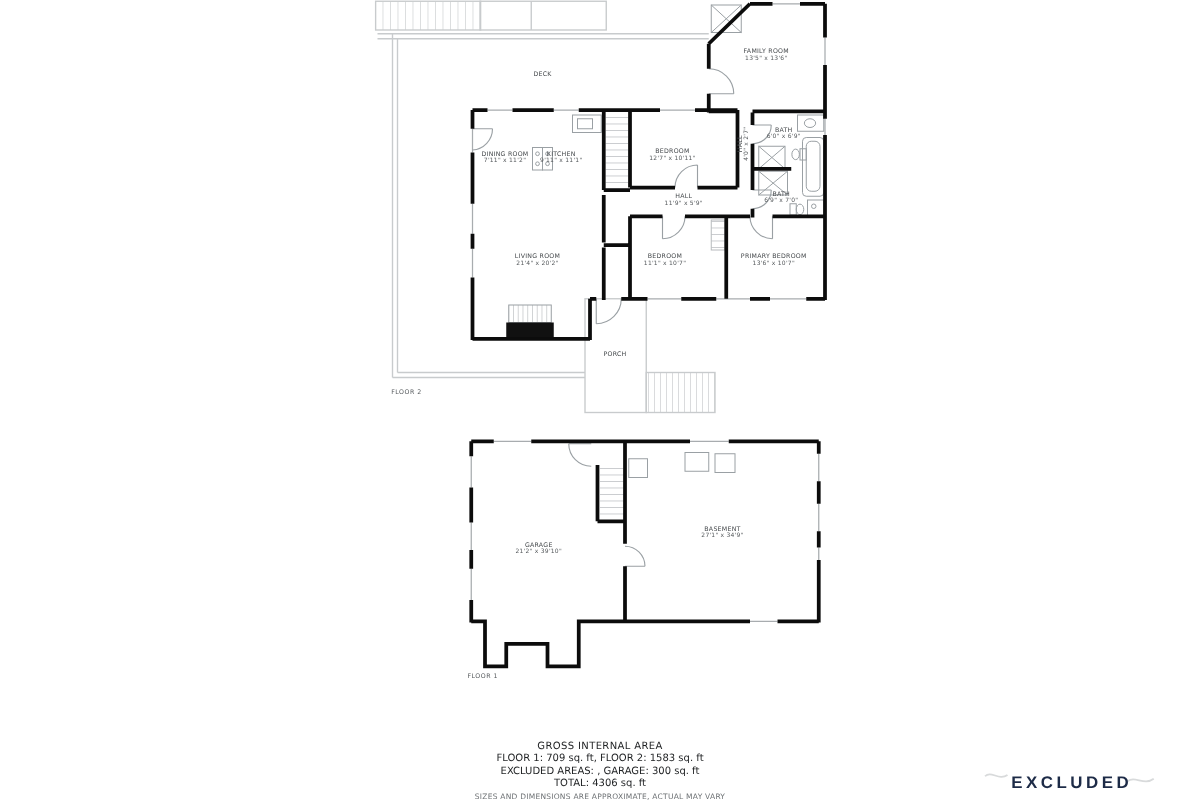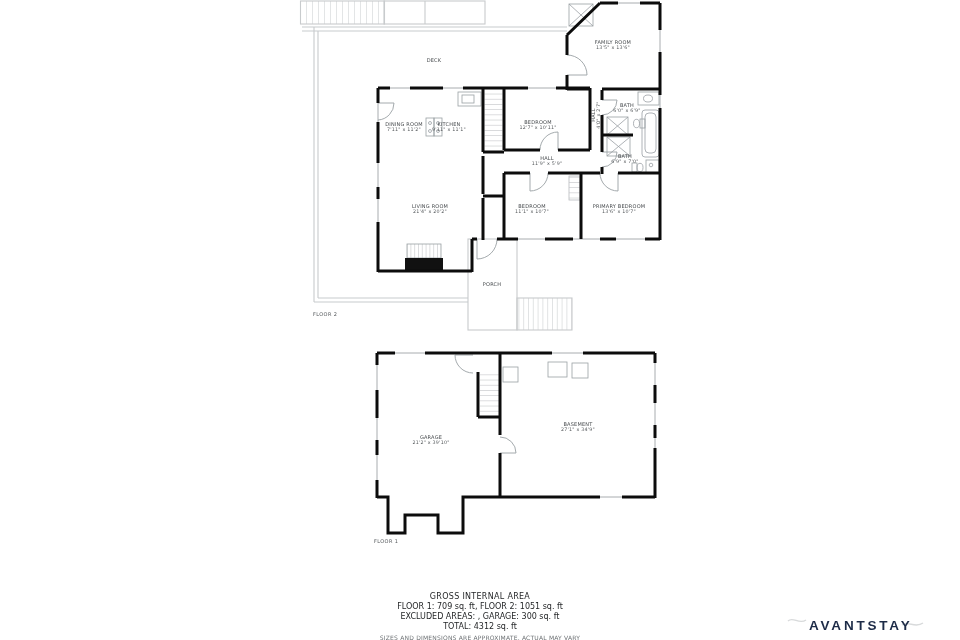--- a/index.html
+++ b/index.html
@@ -220,21 +220,21 @@
     <span class="dm">21'2" x 39'10"</span>
   </div>
   <div class="rlabel" style="left:578px;top:427px;">
     <span class="nm">BASEMENT</span>
     <span class="dm">27'1" x 34'9"</span>
   </div>
   <div class="floortag" style="left:374px;top:538px;">FLOOR 1</div>
 
   <div class="summary">
     <div class="t">GROSS INTERNAL AREA</div>
-    <div>FLOOR 1: 709 sq. ft, FLOOR 2: 1051 sq. ft</div>
+    <div>FLOOR 1: 709 sq. ft, FLOOR 2: 1583 sq. ft</div>
     <div>EXCLUDED AREAS: , GARAGE: 300 sq. ft</div>
-    <div>TOTAL: 4312 sq. ft</div>
+    <div>TOTAL: 4306 sq. ft</div>
   </div>
   <div class="disclaimer">SIZES AND DIMENSIONS ARE APPROXIMATE, ACTUAL MAY VARY</div>
 
-  <div class="logo">AVANTSTAY</div>
+  <div class="logo">EXCLUDED</div>
 
 </div>
 
 </body></html>

